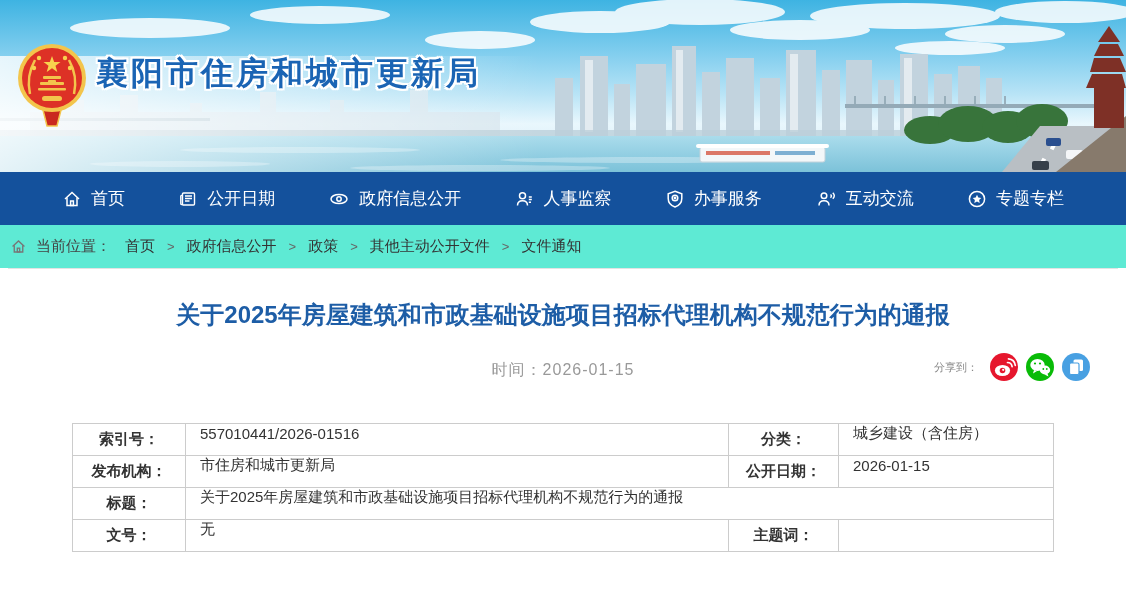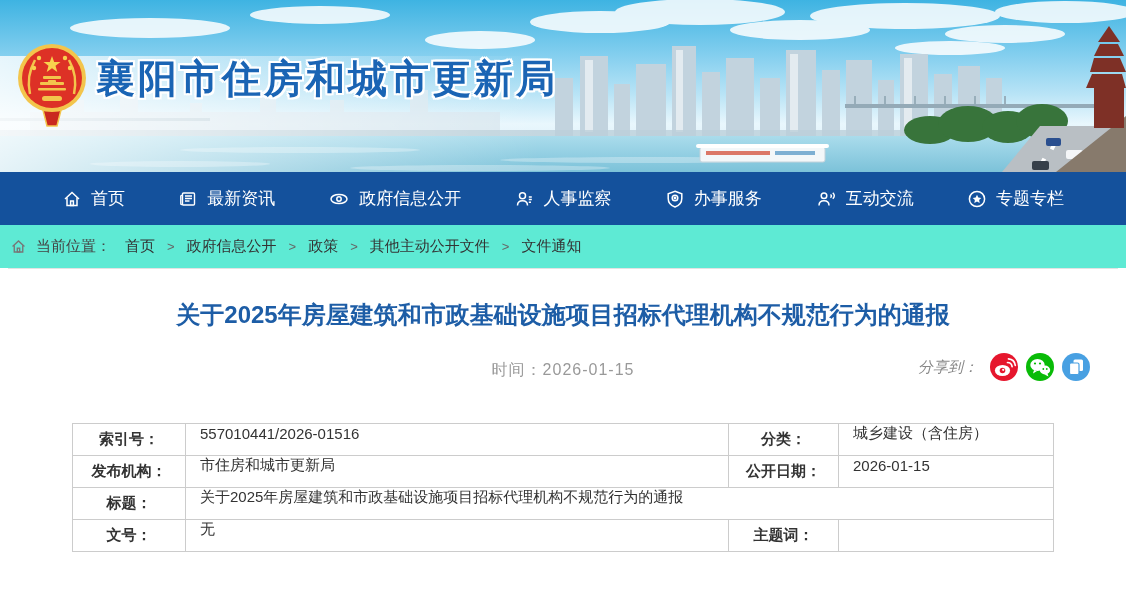--- a/index.html
+++ b/index.html
@@ -4,21 +4,21 @@
 <style>
   * { margin:0; padding:0; box-sizing:border-box; }
   html,body { width:1126px; height:589px; overflow:hidden; background:#fff;
     font-family:"Liberation Sans","DejaVu Sans",sans-serif; }
 
   
   .banner { position:relative; width:1126px; height:172px; overflow:hidden;
     background:linear-gradient(180deg,#3eb3e2 0%,#7fcdee 30%,#b9e4f6 55%,#e9f7fd 72%,#cfeaf5 100%); }
   .banner svg.scene { position:absolute; inset:0; display:block; }
   .emblem { position:absolute; left:16px; top:38px; width:72px; height:96px; }
-  .site-title { position:absolute; left:96px; top:52px; font-size:39px; font-weight:bold;
+  .site-title { position:absolute; left:96px; top:52px; font-size:32px; font-weight:bold;
     letter-spacing:3px; color:#1a64b4;
     text-shadow:-2px -2px 0 #fff, 2px -2px 0 #fff, -2px 2px 0 #fff, 2px 2px 0 #fff,
                 0 -2px 0 #fff, 0 2px 0 #fff, -2px 0 0 #fff, 2px 0 0 #fff; }
 
   
   .nav { width:1126px; height:53px; background:#14519c; display:flex; align-items:center;
     justify-content:space-between; padding:0 62px; }
   .nav-item { display:flex; align-items:center; gap:9px; color:#fff; font-size:17px; cursor:pointer; }
   .nav-item svg { display:block; }
 
@@ -31,21 +31,21 @@
   .crumb-sep { color:#666; margin:0 8px; font-size:13px; }
   .rule { height:1px; background:#e3e3e3; margin:0 8px; }
 
   
   .article-title { margin:30px auto 0; width:1000px; text-align:center;
     font-size:24px; font-weight:bold; color:#1d5da6; line-height:32px; }
   .timebar { position:relative; height:32px; margin-top:22px; }
   .time-text { position:absolute; left:0; right:0; text-align:center; top:7px;
     font-size:16px; color:#999; letter-spacing:1px; }
   .share-group { position:absolute; right:36px; top:0; display:flex; align-items:center; gap:8px; }
-  .share-label { font-size:15px; color:#888; margin-right:4px;font-style:italic; }
+  .share-label { font-size:11px; color:#888; margin-right:4px; }
   .share-btn { width:28px; height:28px; border-radius:50%; display:flex; align-items:center;
     justify-content:center; cursor:pointer; }
   .share-btn svg { display:block; }
 
   
   table.meta { width:981px; margin:38px auto 0; border-collapse:collapse; table-layout:fixed; }
   table.meta td { border:1px solid #ccc; height:28px; font-size:15px; color:#333;
     overflow:hidden; white-space:nowrap; }
   td.lbl { font-weight:bold; text-align:center; padding:0 4px;margin-left:40px; }
   td.val { padding:0 6px 12px 14px; }
@@ -200,21 +200,21 @@
         <rect x="8.6" y="12" width="2.8" height="4.5"></rect>
     </svg>
     <span>首页</span>
   </div>
   <div class="nav-item">
     <svg width="20" height="20" viewBox="0 0 20 20" stroke="#fff" stroke-width="1.4" fill="none">
       <rect x="4.5" y="4" width="12" height="12" rx="1"></rect>
         <path d="M7 7 h7 M7 9.5 h7 M7 12 h4.5"></path>
       <path d="M4.5 6 L2.8 7 v8 l1.7 1"></path>
     </svg>
-    <span>最新资讯</span>
+    <span>公开日期</span>
   </div>
   <div class="nav-item">
     <svg width="22" height="20" viewBox="0 0 22 20" stroke="#fff" stroke-width="1.5" fill="none">
       <ellipse cx="11" cy="10" rx="8" ry="4.6"></ellipse>
         <circle cx="11" cy="10" r="2.2"></circle>
     </svg>
     <span>政府信息公开</span>
   </div>
   <div class="nav-item">
     <svg width="20" height="20" viewBox="0 0 20 20" stroke="#fff" stroke-width="1.5" fill="none">

